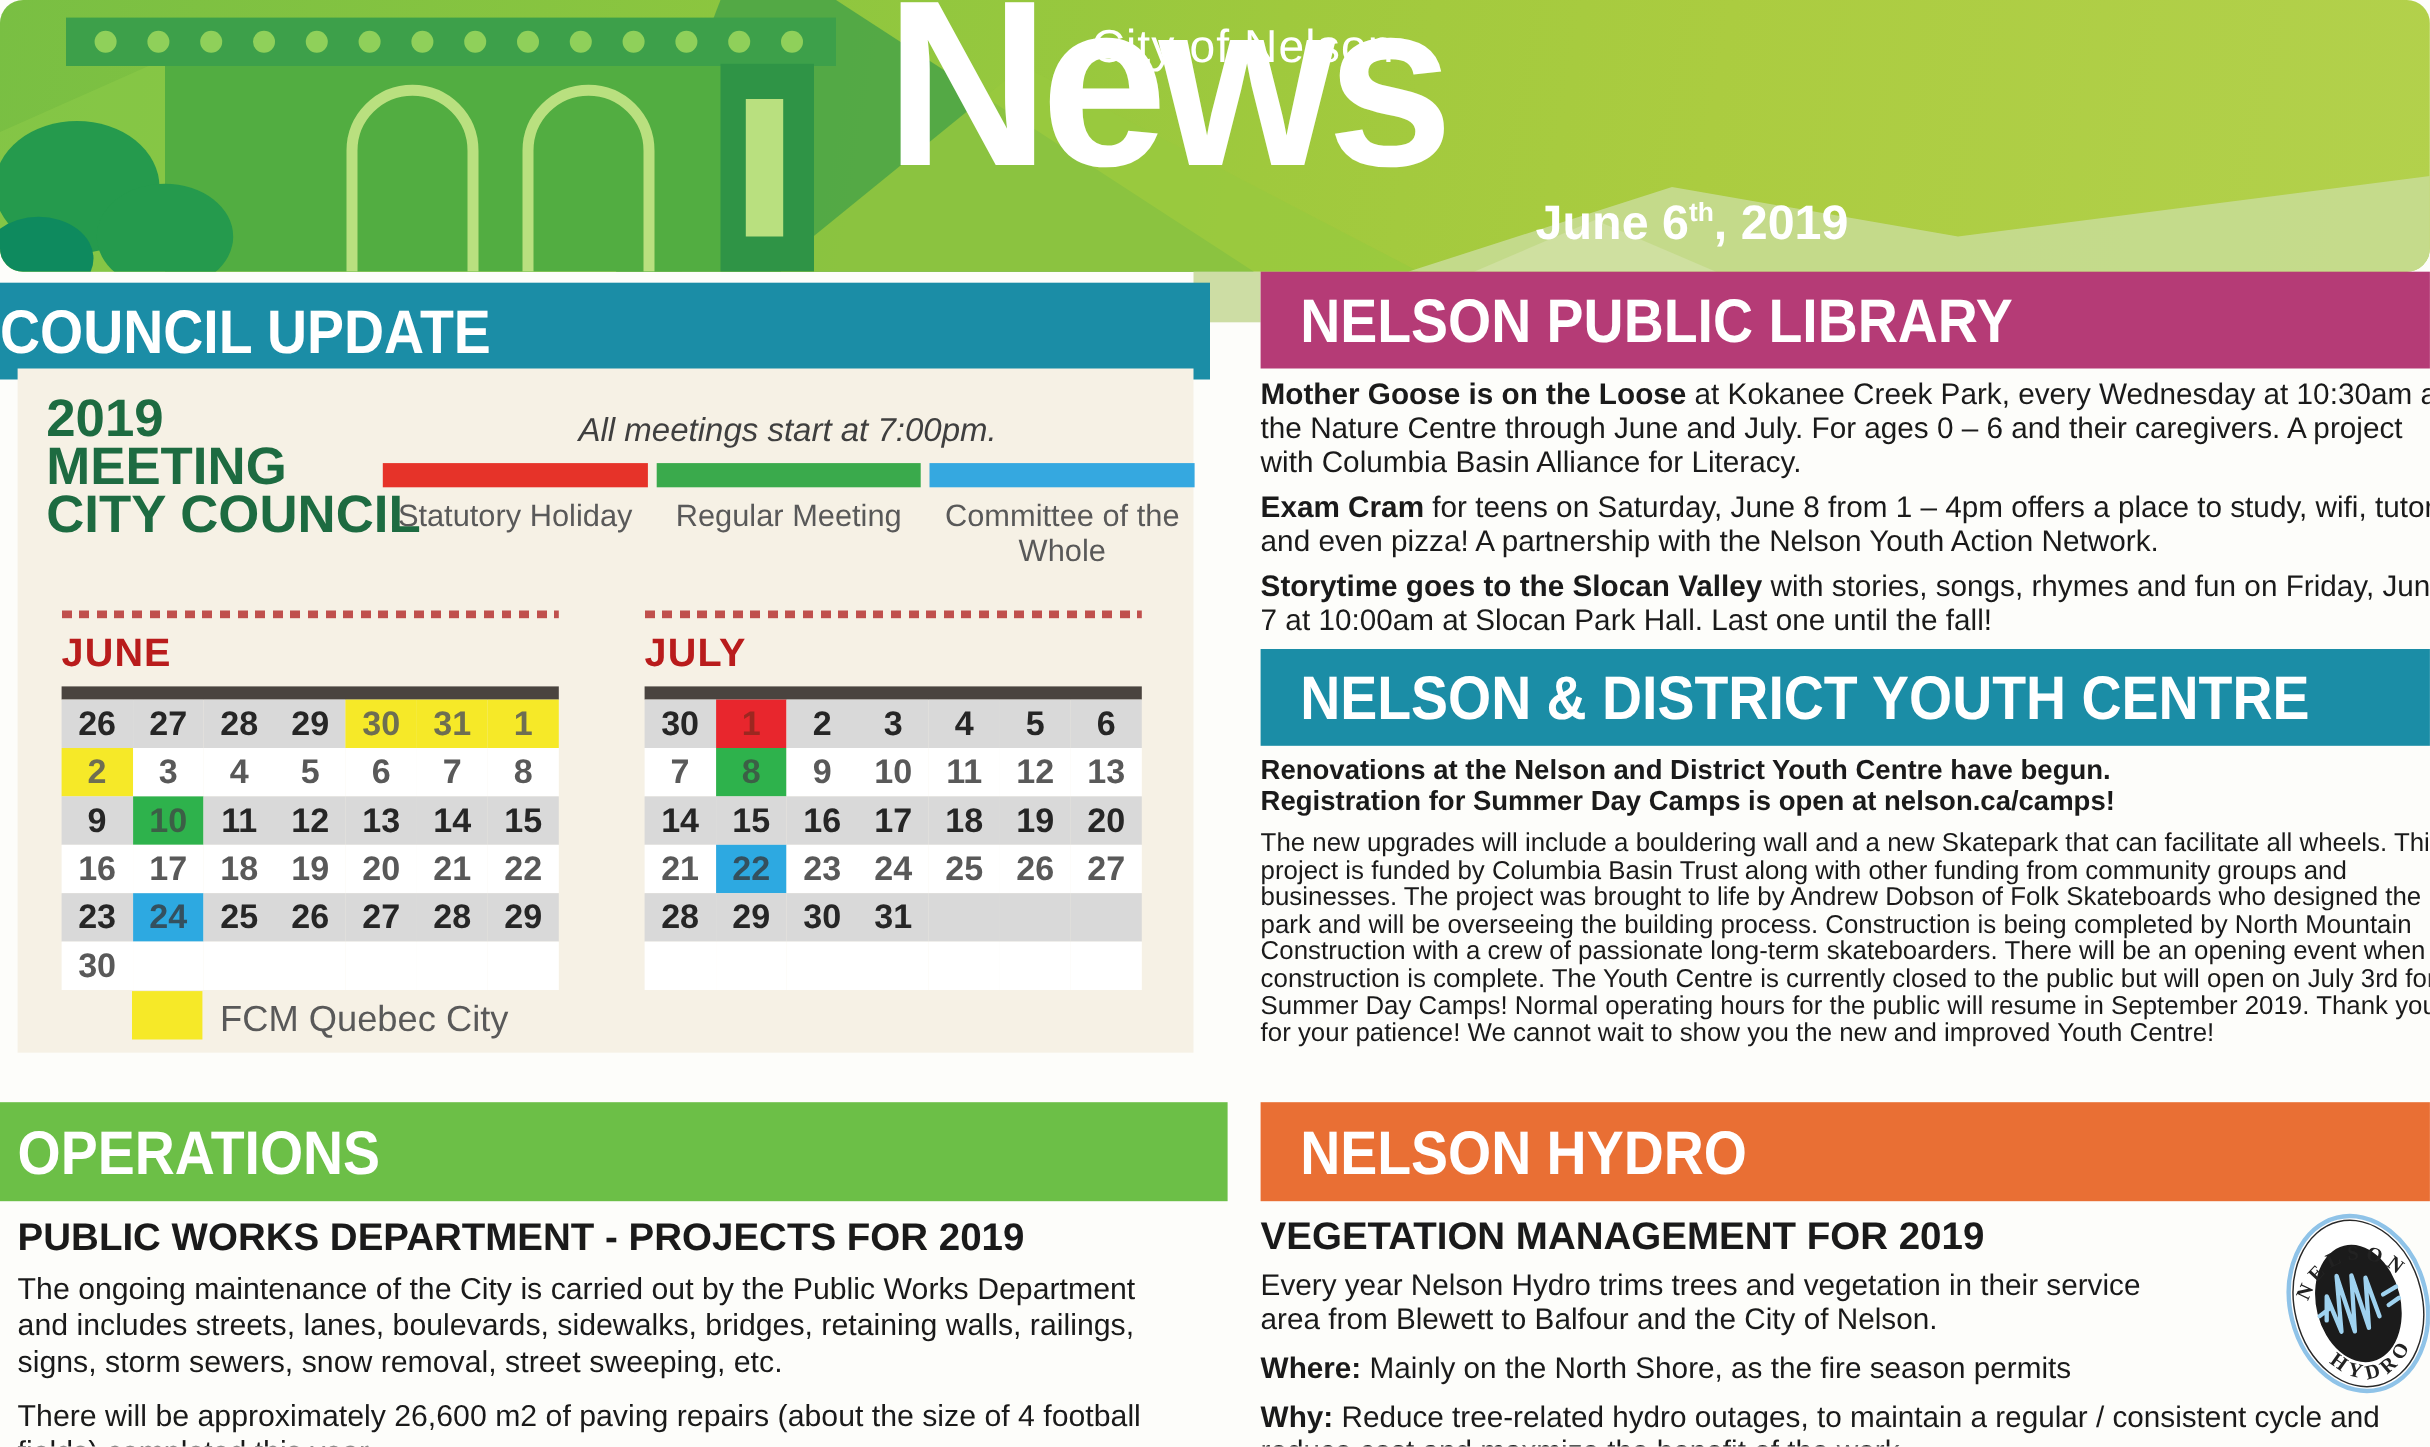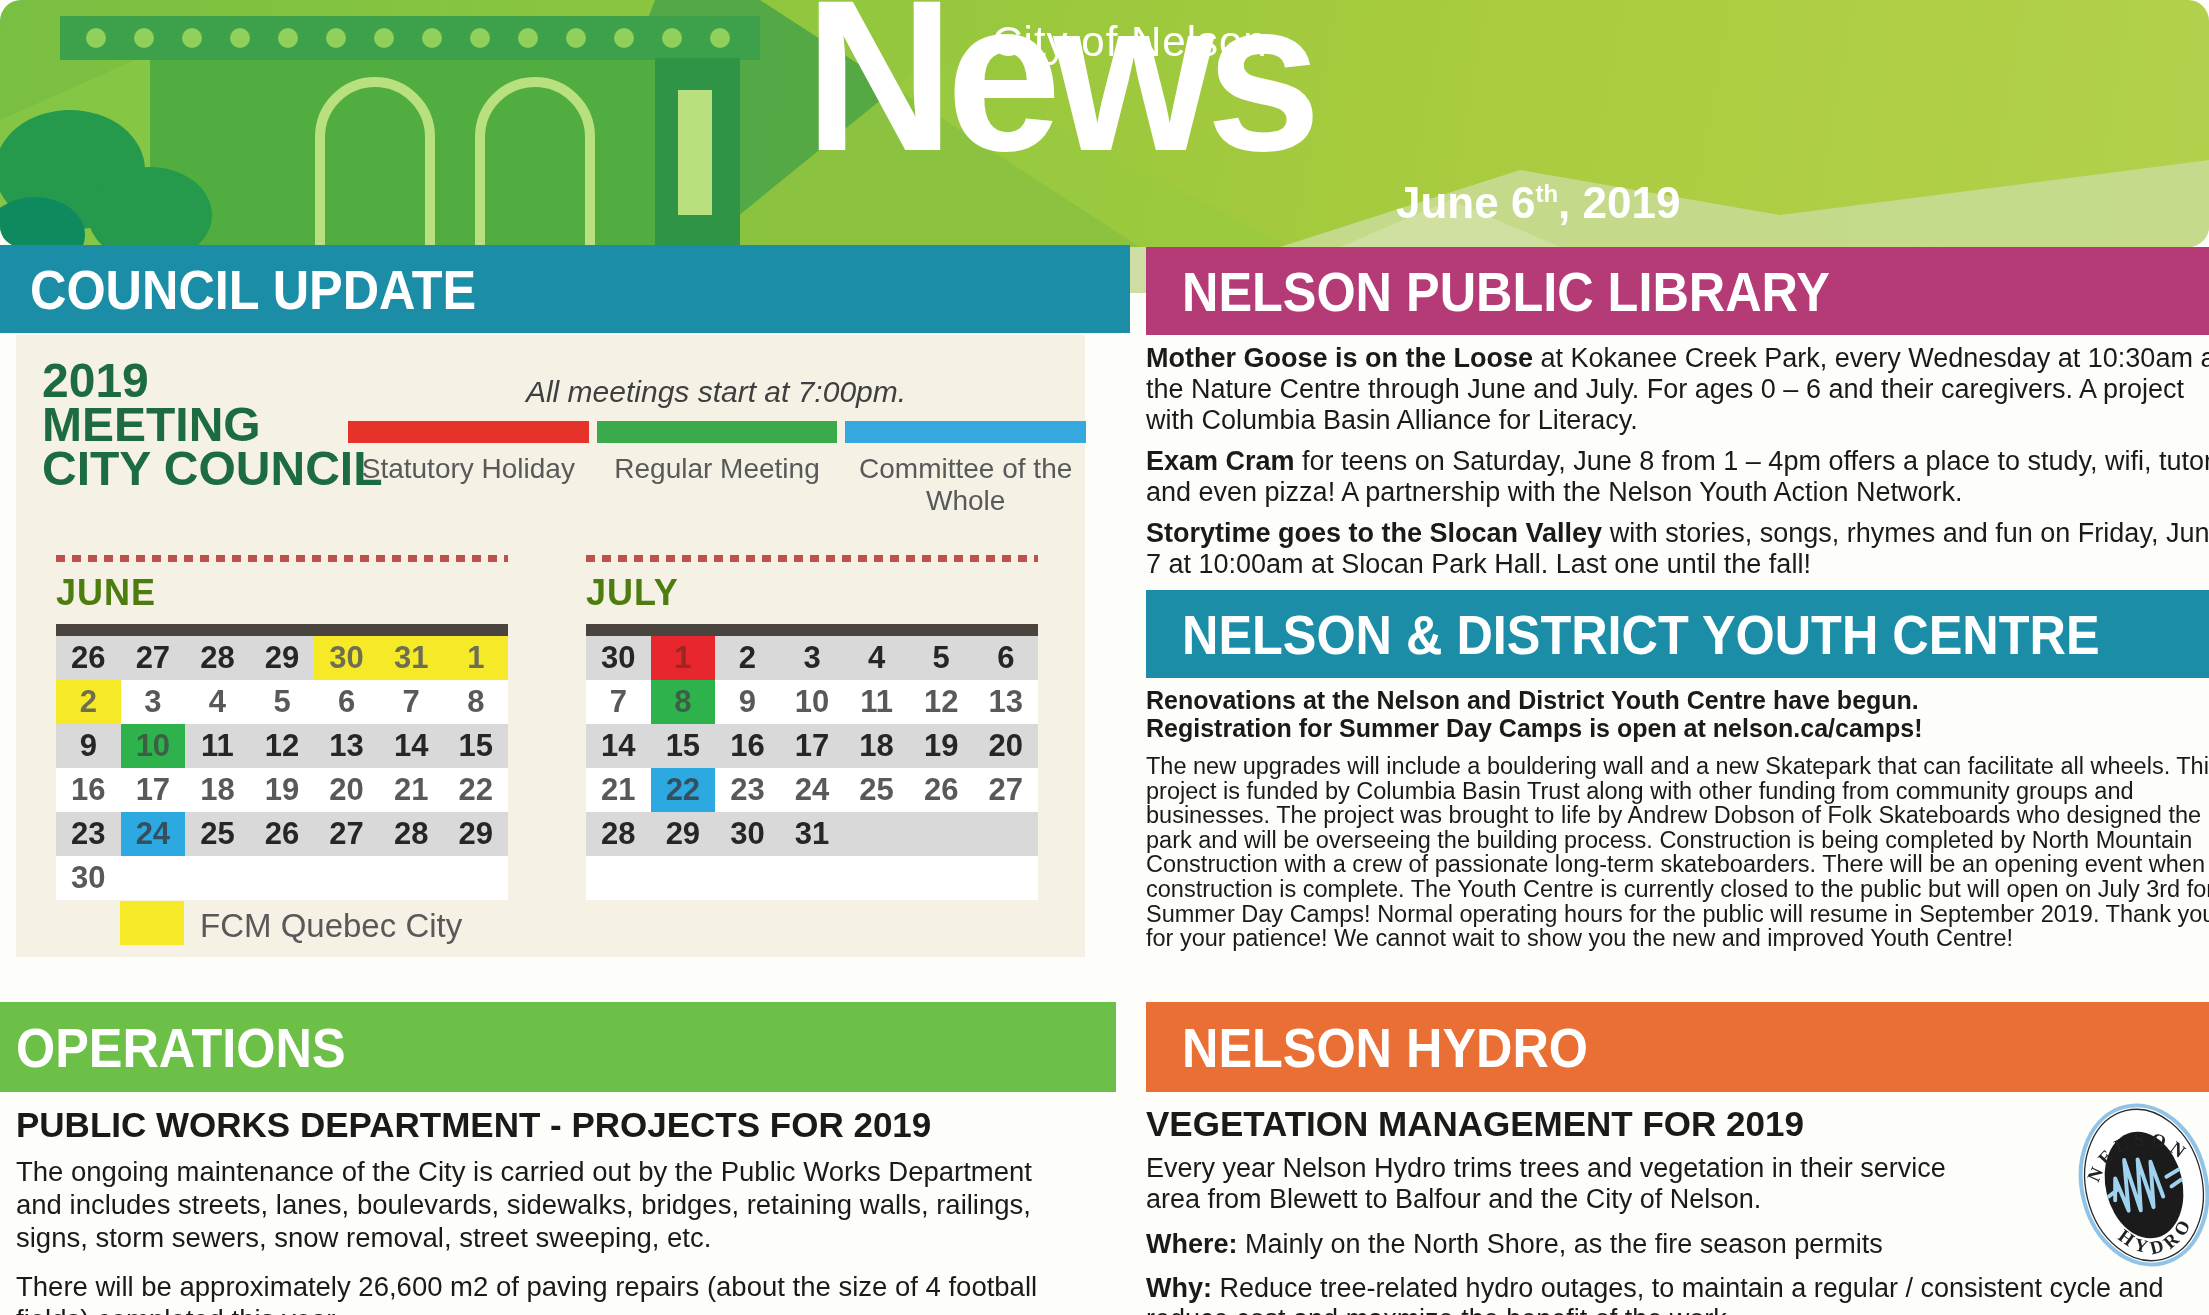--- a/index.html
+++ b/index.html
@@ -59,21 +59,21 @@
   .legend-seg{height:22px;flex:1;}
   .legend-labels{position:absolute;left:332px;top:118px;width:738px;display:flex;gap:8px;}
   .legend-label{flex:1;text-align:center;font-size:28px;color:#595959;}
   .calendar{position:absolute;top:220px;width:452px;}
   .calendar.june{left:40px;}
   .calendar.july{left:570px;}
   .dotted-rule{
     height:7px;width:100%;
     background:repeating-linear-gradient(90deg,#c0504d 0 9px,transparent 9px 16px);
   }
-  .month-label{margin-top:10px;font-size:36px;font-weight:bold;color:#4d7c0f;letter-spacing:1px;}
+  .month-label{margin-top:10px;font-size:36px;font-weight:bold;color:#b91c1c;letter-spacing:1px;}
   .cal-table{margin-top:10px;}
   .cal-topbar{height:12px;background:#4a443f;}
   .cal-row{display:flex;}
   .cal-cell{
     flex:1;height:44px;line-height:44px;text-align:center;
     font-size:31px;font-weight:bold;
   }
   .fcm-swatch{position:absolute;left:104px;top:566px;width:64px;height:44px;background:#f6e928;}
   .fcm-label{position:absolute;left:184px;top:572px;font-size:33px;color:#595959;}
   
@@ -131,21 +131,21 @@
     <ellipse cx="70" cy="170" rx="75" ry="60" fill="#259a4d"></ellipse>
     <ellipse cx="150" cy="215" rx="62" ry="48" fill="#259a4d"></ellipse>
     <ellipse cx="35" cy="235" rx="50" ry="38" fill="#0e8a5e"></ellipse>
   </svg>
   <div class="kicker">City of Nelson</div>
   <div class="news-title">News</div>
   <div class="mast-date"><span>June 6</span><sup>th</sup><span>, 2019</span></div>
 </div>
 <div class="green-bleed"></div>
 
-<div class="bar bar-teal" style="left:0;top:245px;width:1100px;padding-left:30px;">
+<div class="bar bar-teal" style="left:0;top:257px;width:1100px;">
   <span>COUNCIL UPDATE</span>
 </div>
 
 <div class="council-box">
   <div class="schedule-title" id="schedule-title">
       <div>2019</div>
       <div>MEETING</div>
       <div>CITY COUNCIL</div>
     </div>
   <div class="meeting-note">All meetings start at 7:00pm.</div>

